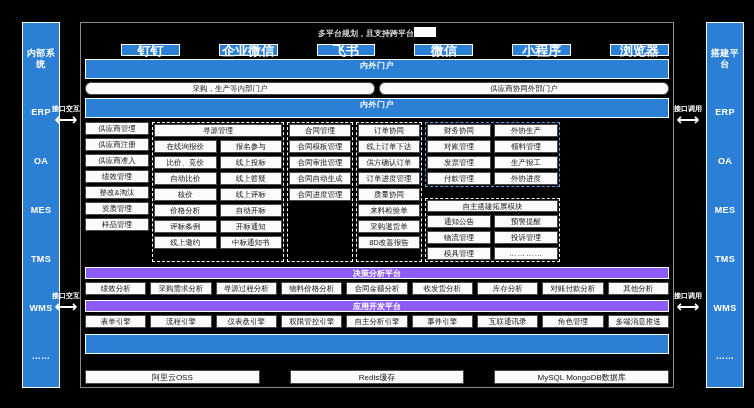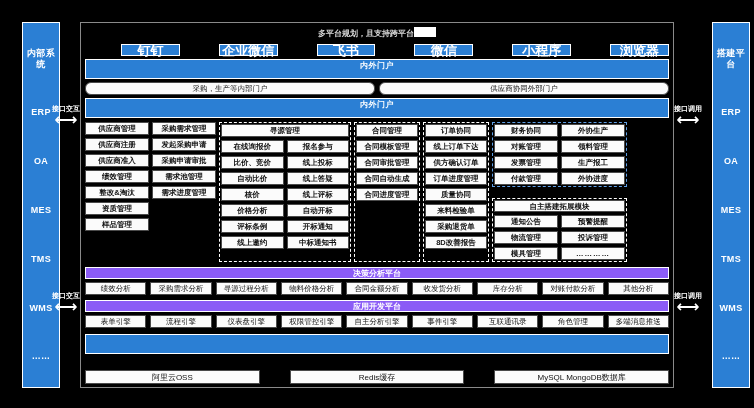--- a/index.html
+++ b/index.html
@@ -14,21 +14,21 @@
   
   .rail {
     position: absolute; top: 22px; width: 38px; height: 366px;
     background: #2b7fd4; border: 1px solid #fff;
     display: flex; flex-direction: column;
     align-items: center; justify-content: space-around;
     color: #fff; font-weight: bold; font-size: 9px;
     padding: 6px 0;
   }
   .rail.left { left: 22px; }
-  .rail.right { right: 4px; }
+  .rail.right { right: 10px; }
   .rail .ritem { text-align: center; line-height: 1.15; letter-spacing: .3px; }
 
   .conn {
     position: absolute; width: 28px; color: #fff;
     display: flex; flex-direction: column; align-items: center;
     font-size: 7px; font-weight: bold; line-height: 1.1;
   }
   .conn .lbl { text-align:center; white-space: nowrap; }
   .arrow { font-size: 16px; line-height: 12px; margin-top: 1px; }
 
@@ -72,21 +72,21 @@
     font-size: 13px; font-weight:bold; text-align:center;
     line-height:12px; height:12px;margin-left:36px;
   }
   .row > .cell, .row > .bcell { flex: 1 1 0; }
 
   
   .portal-row { display:flex; gap: 4px; }
   .portal-row > .cell { flex:1 1 0; height: 13px; line-height: 12px; font-size: 7.5px; border-radius: 6px; }
 
   
-  .gridwrap { position: relative; display:flex; gap: 3px; margin-top:1px;font-weight:bold; }
+  .gridwrap { position: relative; display:flex; gap: 3px; margin-top:1px; }
   .gcol { display:flex; flex-direction: column; gap: 3px; }
   .gsub { display:flex; gap: 3px; }
   .gsub > .gcol { flex:1 1 0; }
   .gcol .cell { height: 13px; line-height: 12px; }
 
   .dashbox {
     border: 1px dashed #fff; padding: 1px;
   }
   .dashblue { border: 1px dashed #5f9fe6; padding: 1px; }
 
@@ -179,27 +179,20 @@
       <div class="gcol" style="width:64px">
         <div class="cell">供应商管理</div>
         <div class="cell">供应商注册</div>
         <div class="cell">供应商准入</div>
         <div class="cell">绩效管理</div>
         <div class="cell">整改&amp;淘汰</div>
         <div class="cell">资质管理</div>
         <div class="cell">样品管理</div>
       </div>
 
-      <div class="gcol" style="width:64px">
-        <div class="cell">采购需求管理</div>
-        <div class="cell">发起采购申请</div>
-        <div class="cell">采购申请审批</div>
-        <div class="cell">需求池管理</div>
-        <div class="cell">需求进度管理</div>
-      </div>
 
       <div class="gcol dashbox" style="width:132px">
         <div class="cell">寻源管理</div>
         <div class="gsub">
           <div class="gcol">
             <div class="cell">在线询报价</div>
             <div class="cell">比价、竞价</div>
             <div class="cell">自动比价</div>
             <div class="cell">核价</div>
             <div class="cell">价格分析</div>

